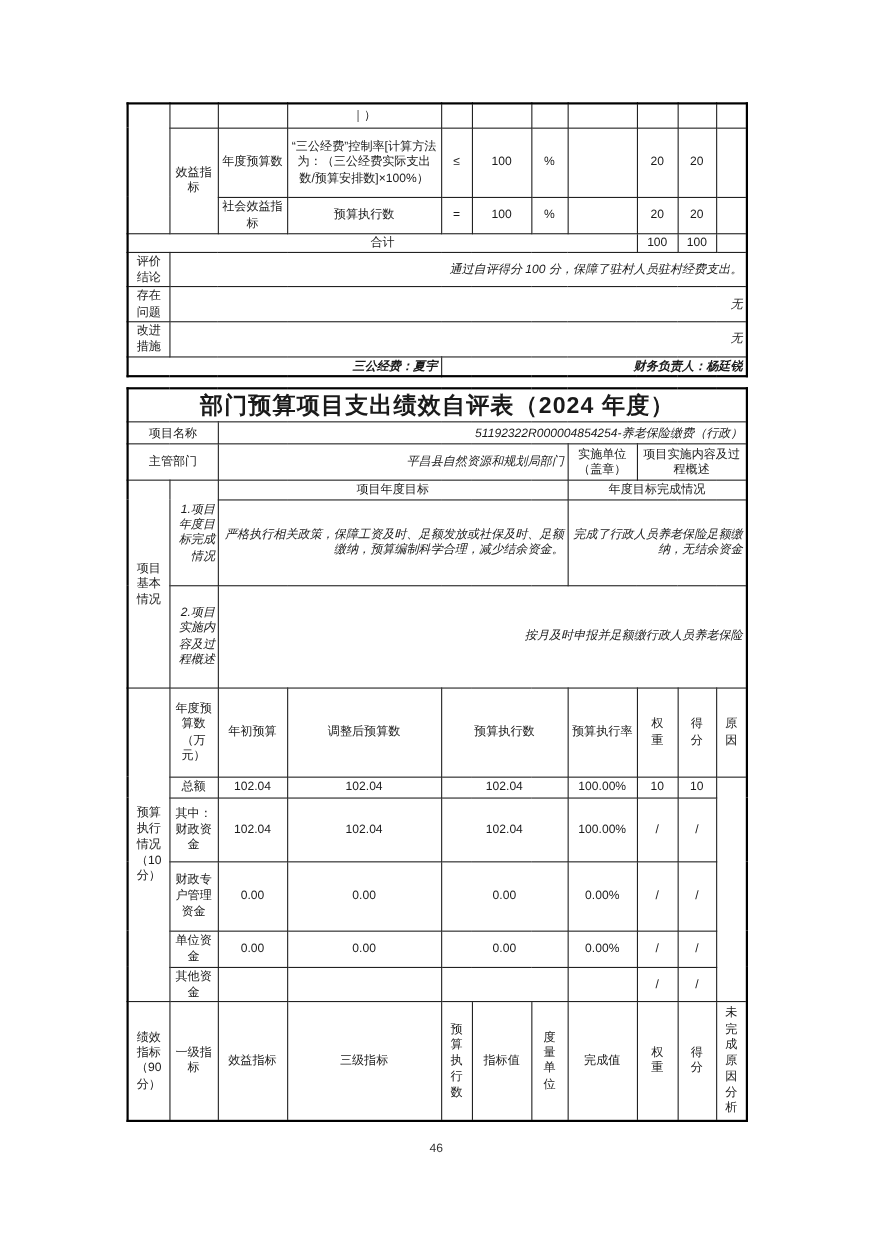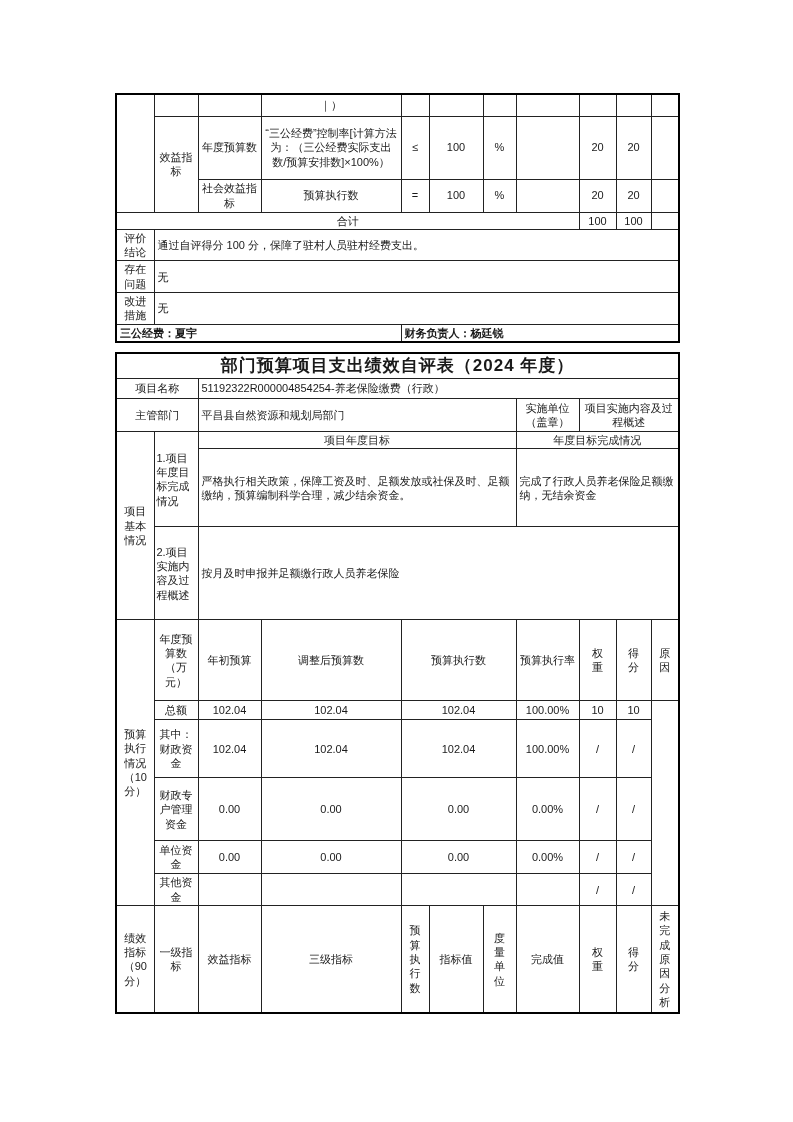--- a/index.html
+++ b/index.html
@@ -1,23 +1,23 @@
 <!DOCTYPE html>
 <html><head>
 <meta charset="utf-8">
 <style>
   html,body{margin:0;padding:0;background:#ffffff;}
   .page{position:relative;width:793px;height:1122px;background:#ffffff;
         font-family:"Liberation Sans","DejaVu Sans",sans-serif;color:#1a1a1a;}
   table{border-collapse:collapse;table-layout:fixed;width:563px;border:2px solid #000;}
   td{border:1px solid #222;text-align:center;vertical-align:middle;
      padding:1px 3px;font-size:11px;line-height:1.3;overflow:hidden;word-break:break-all;}
-  td.left{text-align:left;}
+  td.left{text-align:right;font-style:italic;}
   td.bold{font-weight:bold;}
-  .title-cell{font-size:17px;font-weight:bold;letter-spacing:1px;}
+  .title-cell{font-size:21px;font-weight:bold;letter-spacing:1px;}
   .vtext{display:inline-block;width:12px;}
   #tbl1{position:absolute;left:115px;top:93px;}
   #tbl2{position:absolute;left:115px;top:352px;}
   .pagenum{position:absolute;left:0;top:1038px;width:793px;text-align:center;
            font-size:11px;color:#333;}
 </style>
 </head>
 <body>
 
 <div class="page">
@@ -206,13 +206,14 @@
       <td>指标值</td>
       <td><span class="vtext">度量单位</span></td>
       <td>完成值</td>
       <td><span class="vtext">权重</span></td>
       <td><span class="vtext">得分</span></td>
       <td><span class="vtext">未完成原因分析</span></td>
     </tr>
   </tbody>
     </table>
 
+  <div class="pagenum">46</div>
 </div>
 
 </body></html>

